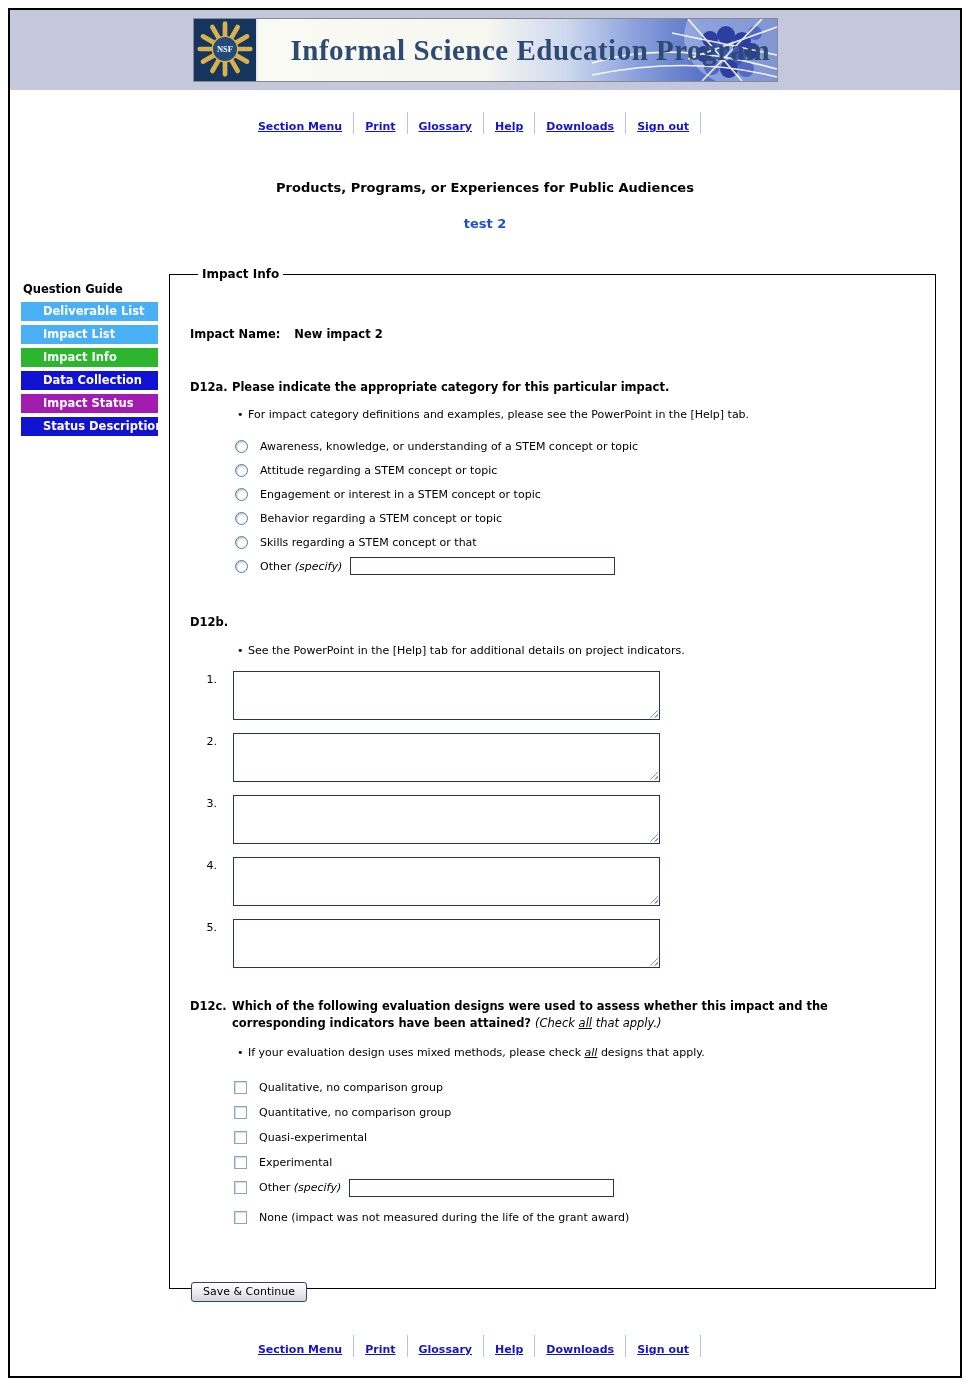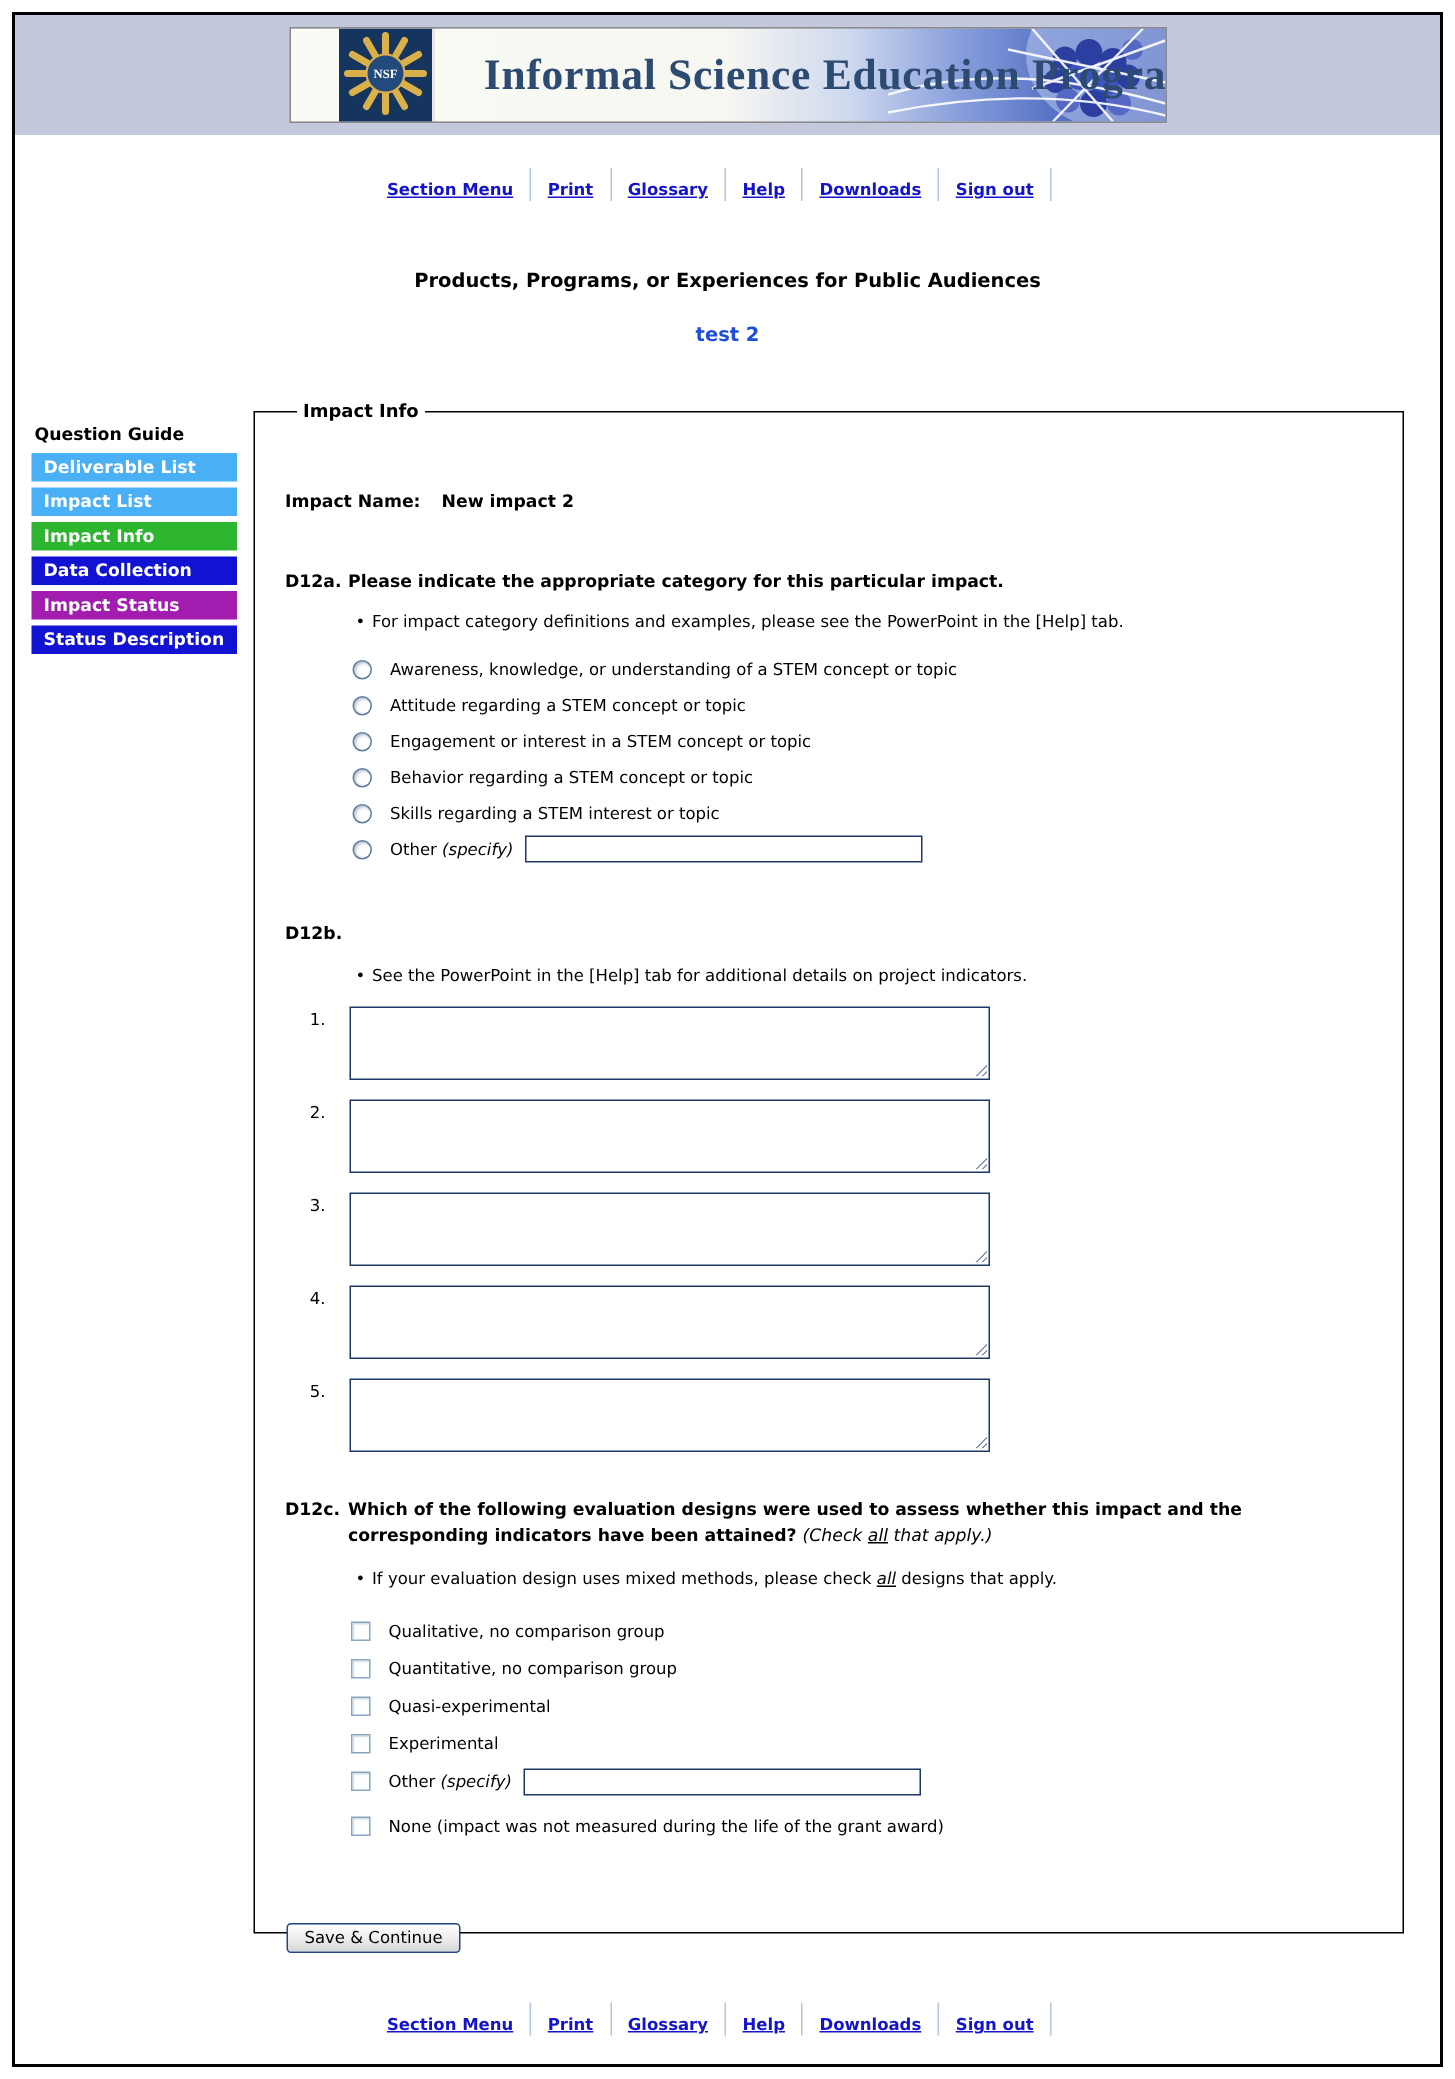--- a/index.html
+++ b/index.html
@@ -13,21 +13,21 @@
     position: absolute; left:8px; top:8px; width:954px; height:1370px;
     border:2px solid #000; background:#fff;
   }
   
   .header-band { height:80px; display:flex; align-items:center; justify-content:center; }
   .banner {
     width:585px; height:64px; border:1px solid #8a8a8a; display:flex; align-items:stretch;
     background: linear-gradient(90deg,#fbfbf6 0%,#f7f7f2 50%,#cdd8ee 64%,#8aa0dc 76%,#5873c6 87%,#3f58b2 100%);
     position:relative; overflow:hidden;
   }
-  .nsf-logo { width:64px; height:76px; background:#16355e; flex:none; border-right:2px solid #e7e7e7;margin-left:32px; }
+  .nsf-logo { width:64px; height:76px; background:#16355e; flex:none; border-right:2px solid #e7e7e7; }
   .banner-title {
     font-family:"Liberation Serif","DejaVu Serif",serif;
     font-size:29px; font-weight:600; color:#2d4a73; letter-spacing:.5px;
     align-self:center; padding-left:13px; white-space:nowrap; z-index:2;margin-left:20px;
   }
   .banner-globe { position:absolute; right:0; top:0; height:62px; width:185px; z-index:1; }
   
   .nav { text-align:center; }
   .nav-top { margin-top:26px; }
   .nav-bottom { margin-top:50px; }
@@ -35,21 +35,21 @@
   .nav-sep { display:inline-block; width:1px; height:22px; background:#b4c6de; margin:0 11px; vertical-align:middle; transform:translateY(-4px); }
   
   .page-title { margin-top:42px; text-align:center; font-size:13px; font-weight:bold; }
   .page-subtitle { margin-top:21px; text-align:center; font-size:13px; font-weight:bold; }
   
   .main { position:relative; margin-top:36px; }
   .sidebar { position:absolute; left:11px; top:15px; width:137px; }
   .sidebar-heading { font-size:11.5px; font-weight:bold; margin-bottom:6px; padding-left:2px; }
   .sb-item {
     height:19px; line-height:19px; color:#fff; font-weight:bold; font-size:11.5px;
-    padding-left:8px; margin-bottom:4px; cursor:pointer; white-space:nowrap; overflow:hidden;
+    padding-left:22px; margin-bottom:4px; cursor:pointer; white-space:nowrap; overflow:hidden;
   }
   fieldset.impact-fieldset {
     margin:0 0 0 159px; width:767px; height:1022px;
     border:1px solid #000; padding:0 20px; background:#fff;
   }
   fieldset.impact-fieldset legend { font-size:12px; font-weight:bold; padding:0 4px; margin-left:8px; }
   .b { font-weight:bold; }
   .impact-name-row { margin-top:46px; font-size:11.5px; }
   .impact-name-row .val { margin-left:14px; }
   
@@ -204,21 +204,21 @@
         <div class="opt-row">
           <span class="radio"></span>
           <span class="opt-label">Engagement or interest in a STEM concept or topic</span>
         </div>
         <div class="opt-row">
           <span class="radio"></span>
           <span class="opt-label">Behavior regarding a STEM concept or topic</span>
         </div>
         <div class="opt-row">
           <span class="radio"></span>
-          <span class="opt-label">Skills regarding a STEM interest or topic</span>
+          <span class="opt-label">Skills regarding a STEM concept or that</span>
         </div>
         <div class="opt-row">
           <span class="radio"></span>
           <span class="opt-label"><span>Other </span><span class="spec">(specify)</span></span>
           <input class="spec-input" type="text" value="" style="">
         </div>
       </div>
 
       
       <div class="q-head" style="margin-top:36px;">

